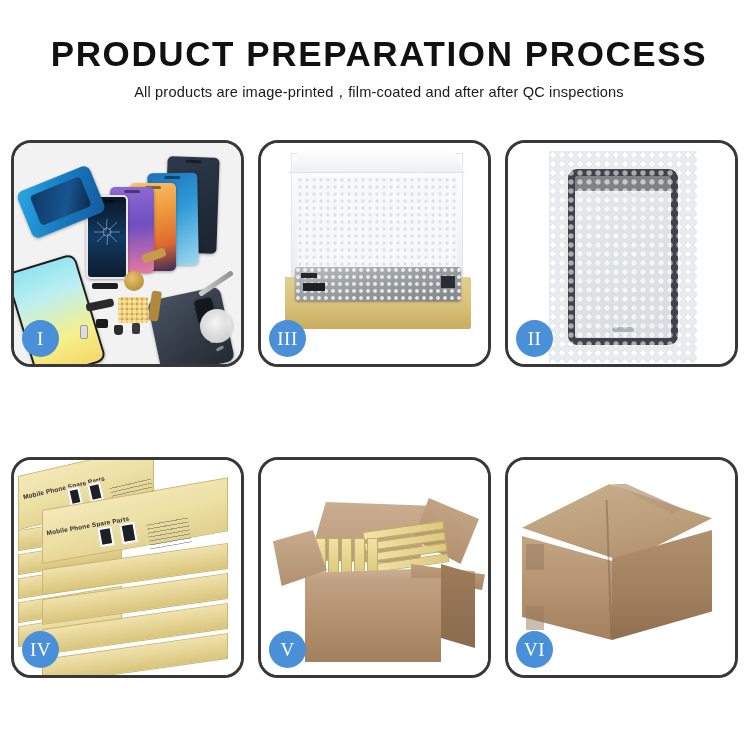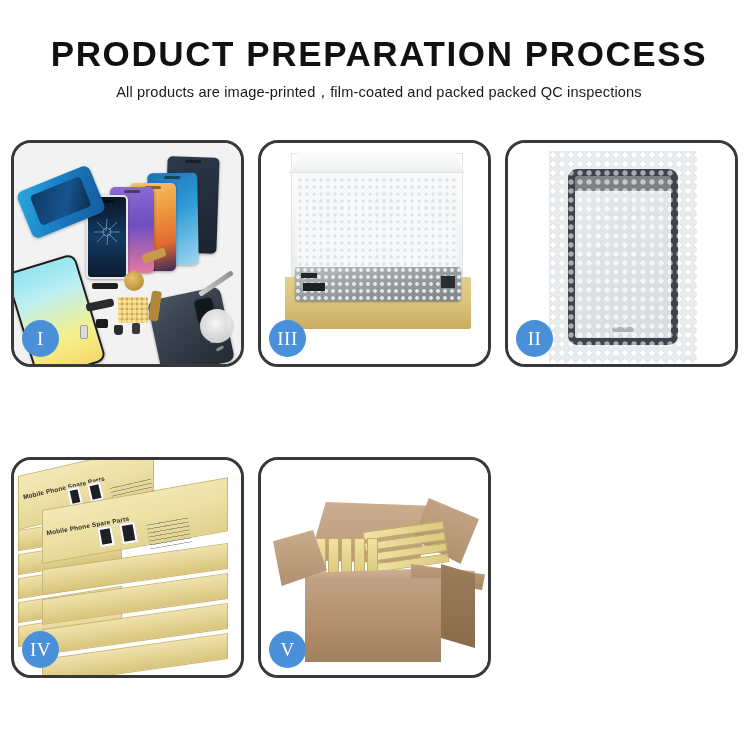--- a/index.html
+++ b/index.html
@@ -400,21 +400,21 @@
     position:absolute; left:100px; top:40px; width:2px; height:138px;
     background:rgba(120,96,70,.45);
     transform:rotate(-2deg);
   }
 </style>
 </head>
 <body>
 
 <div id="header">
   <div id="page-title">PRODUCT PREPARATION PROCESS</div>
-  <div id="page-subtitle">All products are image-printed，film-coated and packed packed QC inspections</div>
+  <div id="page-subtitle">All products are image-printed，film-coated and after after QC inspections</div>
 </div>
 
 <div id="grid">
 
   <div class="panel">
     <div class="panel-photo p1-bg">
       <div class="scr s-d1">
           <span class="s-notch"></span>
         </div>
       <div class="scr s-d2">
@@ -550,14 +550,26 @@
       </div>
       <div class="c5-rim"></div>
       <div class="c5-flap-left"></div>
       <div class="c5-flap-front"></div>
       <div class="c5-body"></div>
       <div class="c5-side"></div>
     </div>
     <div class="badge">V</div>
   </div>
 
+  <div class="panel">
+    <div class="panel-photo p6-bg">
+      <div class="c6-top"></div>
+      <div class="c6-tape"></div>
+      <div class="c6-front"></div>
+      <div class="c6-right"></div>
+      <div class="c6-seam"></div>
+      <div class="c6-tape2"></div>
+      <div class="c6-tape3"></div>
+    </div>
+    <div class="badge">VI</div>
+  </div>
 
 </div>
 
 </body></html>

